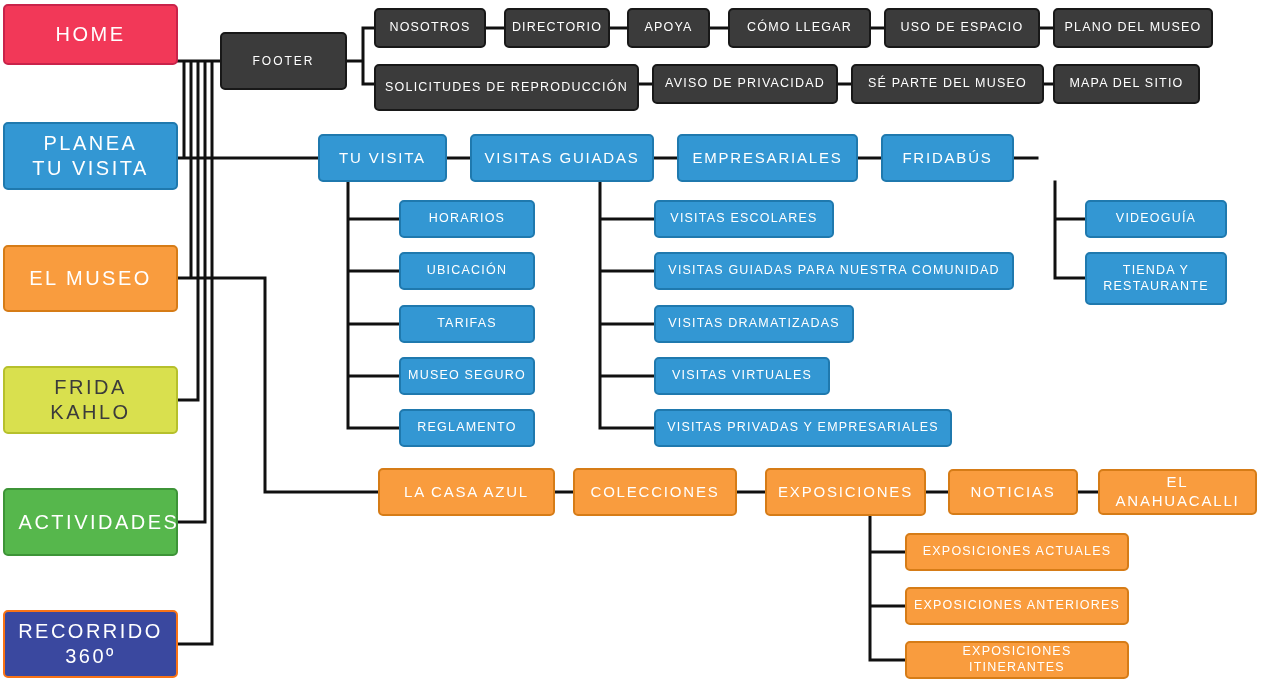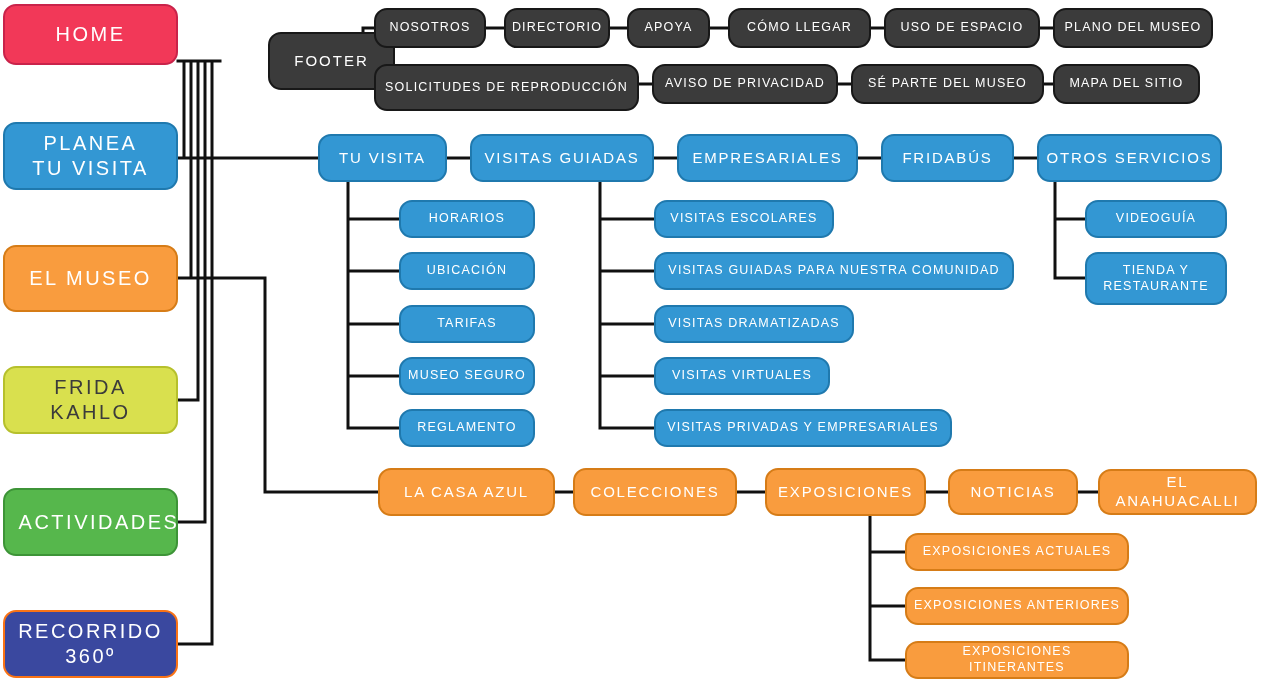--- a/index.html
+++ b/index.html
@@ -9,35 +9,35 @@
     font-family:"Liberation Sans", sans-serif;
     background:#ffffff;
     overflow:hidden;
   }
   .wires{position:absolute;left:0;top:0;pointer-events:none;}
   .node{
     position:absolute;
     display:flex;align-items:center;justify-content:center;
     text-align:center;
     box-sizing:border-box;
-    border-radius:13px;
+    border-radius:5px;
     color:#ffffff;
     cursor:pointer;
     padding:0 6px;
   }
   .node .lbl{white-space:pre-line;line-height:1.25;}
   .pink  {background:#f23858;border:2px solid #c9234a;}
   .blue  {background:#3397d3;border:2px solid #1f79ae;}
   .orange{background:#f99c3e;border:2px solid #d67c17;}
   .dark  {background:#3b3b3b;border:2px solid #181818;}
   .lime  {background:#d9e04e;border:2px solid #b6c02c;color:#3b3b3b;}
   .green {background:#56b74c;border:2px solid #3d9437;padding-left:23px;}
   .indigo{background:#3a489f;border:2px solid #f97316;}
   .t-xl{font-size:20px;letter-spacing:2.5px;}
-  .t-lg{font-size:15px;letter-spacing:2px;margin-left:48px;}
+  .t-lg{font-size:12px;letter-spacing:2px;}
   .t-md{font-size:15px;letter-spacing:1.8px;}
   .t-sm{font-size:12.5px;letter-spacing:1.2px;}
 </style>
 </head>
 <body>
 
 <div class="canvas">
 
   <svg class="wires" width="1280" height="681" viewBox="0 0 1280 681">
     <g fill="none" stroke="#101010" stroke-width="3" stroke-linecap="square">
@@ -115,23 +115,20 @@
     </div>
   <div class="node blue t-md" style="left:470px;top:134px;width:184px;height:48px">
       <span class="lbl">VISITAS GUIADAS</span>
     </div>
   <div class="node blue t-md" style="left:677px;top:134px;width:181px;height:48px">
       <span class="lbl">EMPRESARIALES</span>
     </div>
   <div class="node blue t-md" style="left:881px;top:134px;width:133px;height:48px">
       <span class="lbl">FRIDABÚS</span>
     </div>
-  <div class="node blue t-md" style="left:1037px;top:134px;width:185px;height:48px">
-      <span class="lbl">OTROS SERVICIOS</span>
-    </div>
 
   <div class="node blue t-sm" style="left:399px;top:200px;width:136px;height:38px">
       <span class="lbl">HORARIOS</span>
     </div>
   <div class="node blue t-sm" style="left:399px;top:252px;width:136px;height:38px">
       <span class="lbl">UBICACIÓN</span>
     </div>
   <div class="node blue t-sm" style="left:399px;top:305px;width:136px;height:38px">
       <span class="lbl">TARIFAS</span>
     </div>

